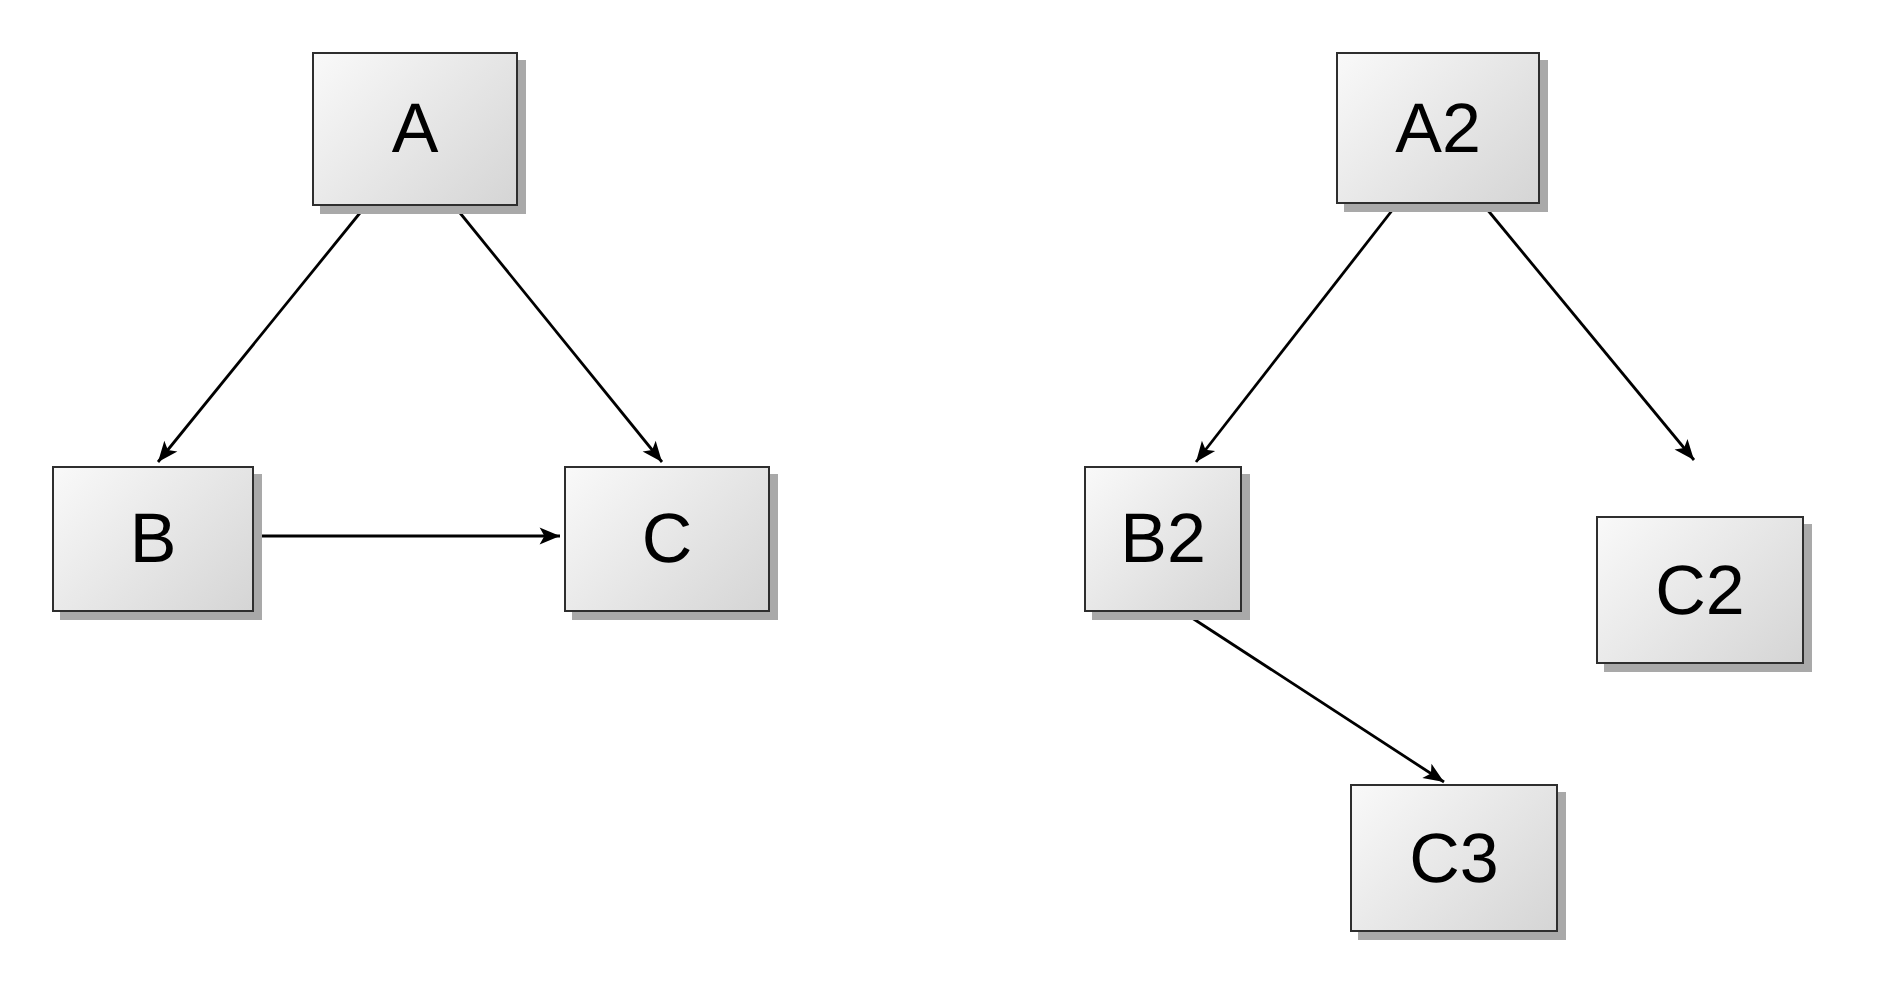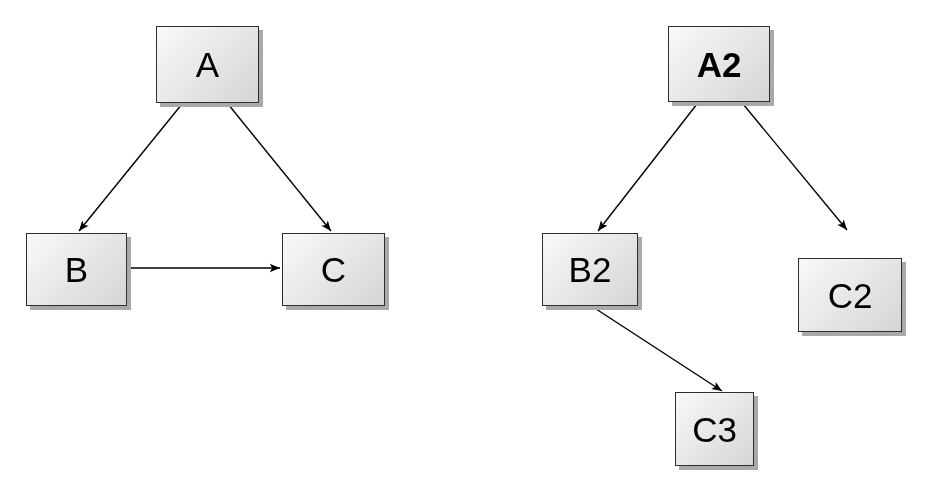--- a/index.html
+++ b/index.html
@@ -68,26 +68,26 @@
   <div id="node-layer">
       <div class="node" style="left: 156px; top: 26px; width: 103px; height: 77px;">
         <span class="node-label">A</span>
       </div>
       <div class="node" style="left: 26px; top: 233px; width: 101px; height: 73px;">
         <span class="node-label">B</span>
       </div>
       <div class="node" style="left: 282px; top: 233px; width: 103px; height: 73px;">
         <span class="node-label">C</span>
       </div>
-      <div class="node" style="left: 668px; top: 26px; width: 102px; height: 76px; font-weight: bold;">
+      <div class="node" style="left: 668px; top: 26px; width: 102px; height: 76px;">
         <span class="node-label">A2</span>
       </div>
-      <div class="node" style="left: 542px; top: 233px; width: 96px; height: 73px;">
+      <div class="node" style="left: 542px; top: 233px; width: 79px; height: 73px;">
         <span class="node-label">B2</span>
       </div>
       <div class="node" style="left: 798px; top: 232px; width: 104px; height: 74px; margin-top: 26px;">
         <span class="node-label">C2</span>
       </div>
-      <div class="node" style="left: 675px; top: 392px; width: 79px; height: 74px;">
+      <div class="node" style="left: 675px; top: 392px; width: 104px; height: 74px;">
         <span class="node-label">C3</span>
       </div>
     </div>
 </div>
 
 </body></html>

